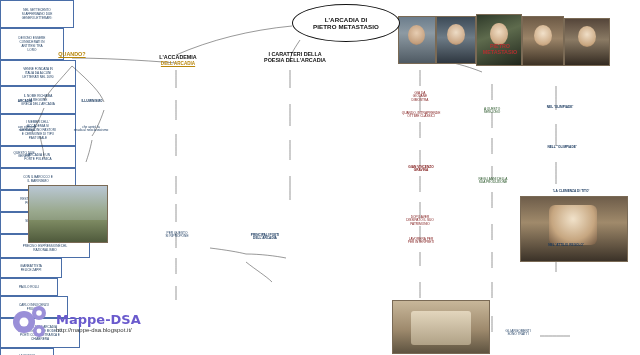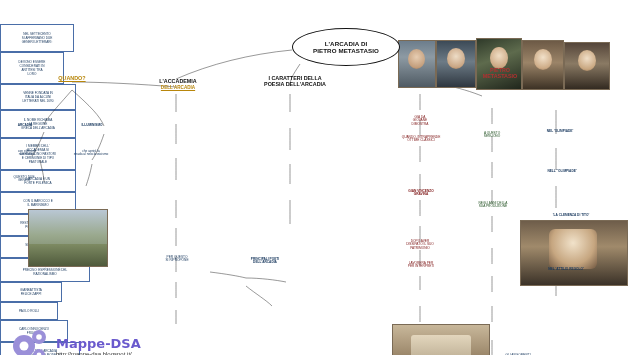--- a/index.html
+++ b/index.html
@@ -3,21 +3,21 @@
 <meta charset="utf-8">
 <style>
   html,body{margin:0;padding:0;}
   body{
     width:640px;height:355px;
     background:#ffffff;
     font-family:"Liberation Sans", sans-serif;
     position:relative;
     overflow:hidden;
   }
-  .canvas{position:absolute;left:0;top:0;width:640px;height:299px;margin-top:24px;}
+  .canvas{position:absolute;left:0;top:0;width:640px;height:299px;}
   .node{position:absolute;box-sizing:border-box;}
   .txt{position:absolute;box-sizing:border-box;line-height:1.05;}
   
   #title-node{
     left:292px;top:4px;width:108px;height:38px;
     border:1.4px solid #111;border-radius:50%;
     background:#fff;
     display:flex;align-items:center;justify-content:center;
     text-align:center;
   }

